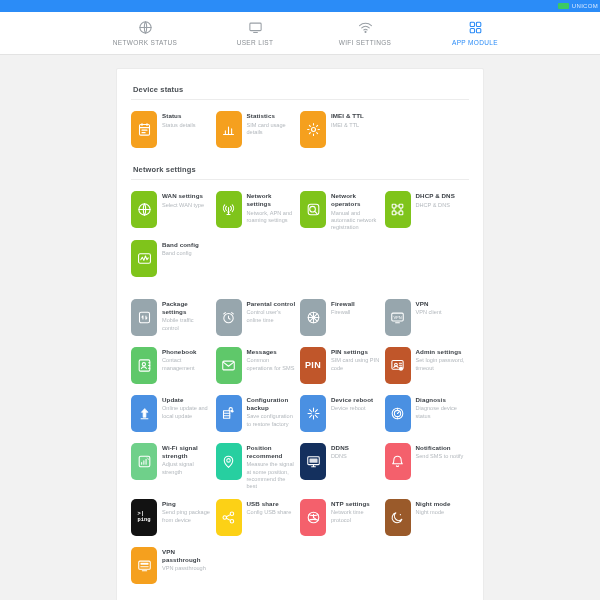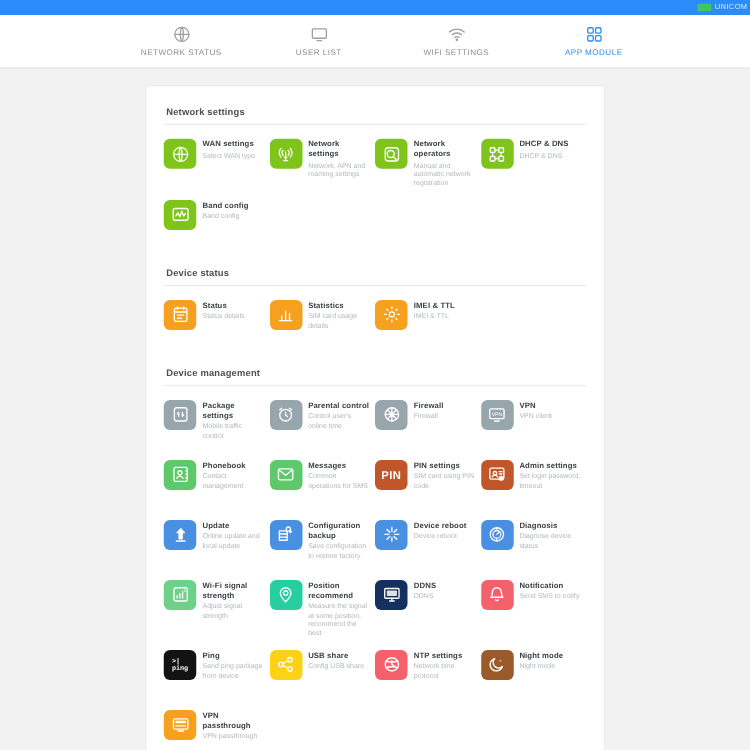--- a/index.html
+++ b/index.html
@@ -72,21 +72,21 @@
     padding-top: 9px;
   }
 
   .tile {
     display: flex; align-items: flex-start; gap: 5px;
     padding: 2px 4px 2px 0;
     cursor: pointer; min-height: 44px;
   }
   .tile-ico {
     flex: 0 0 auto;
-    width: 26px; height: 24px; border-radius: 5px;
+    width: 26px; height: 37px; border-radius: 5px;
     display: flex; align-items: center; justify-content: center;
     color: #fff;
   }
   .tile-ico svg { display: block; }
   .tile-txt { padding-top: 1px; min-width: 0; }
   .tile-name {
     font-size: 6.2px; color: #3c4147; font-weight: bold;
     line-height: 8px; letter-spacing: .1px;
   }
   .tile-desc {
@@ -152,20 +152,61 @@
         </span>
         <span class="nav-label">APP MODULE</span>
       </div>
     </div>
 </div>
 
 <div class="page">
   <div class="card">
     <div id="sections">
         <div class="section">
+          <div class="section-title">Device status</div>
+          <div class="grid">
+            <div class="tile">
+              <div class="tile-ico" style="background: rgb(245, 160, 30);">
+                <svg width="15" height="15" viewBox="0 0 24 24" fill="none" stroke="currentColor" stroke-width="1.7" stroke-linecap="round" stroke-linejoin="round">
+                  <rect x="4" y="4" width="16" height="17" rx="2"></rect>
+                  <path d="M4 9h16M8 2.5v3M16 2.5v3M8 13h8M8 17h5"></path>
+                </svg>
+              </div>
+              <div class="tile-txt">
+                <div class="tile-name">Status</div>
+                <div class="tile-desc">Status details</div>
+              </div>
+            </div>
+            <div class="tile">
+              <div class="tile-ico" style="background: rgb(245, 160, 30);">
+                <svg width="15" height="15" viewBox="0 0 24 24" fill="none" stroke="currentColor" stroke-width="1.7" stroke-linecap="round" stroke-linejoin="round">
+                  <path d="M4 20h16"></path>
+                  <path d="M7 20v-6M12 20V8M17 20v-9"></path>
+                </svg>
+              </div>
+              <div class="tile-txt">
+                <div class="tile-name">Statistics</div>
+                <div class="tile-desc">SIM card usage details</div>
+              </div>
+            </div>
+            <div class="tile">
+              <div class="tile-ico" style="background: rgb(245, 160, 30);">
+                <svg width="15" height="15" viewBox="0 0 24 24" fill="none" stroke="currentColor" stroke-width="1.7" stroke-linecap="round" stroke-linejoin="round">
+                  <circle cx="12" cy="12" r="3.2"></circle>
+                  <path d="M12 2.6v2.2M12 19.2v2.2M21.4 12h-2.2M4.8 12H2.6M18.6 5.4l-1.6 1.6M7 17l-1.6 1.6M18.6 18.6L17 17M7 7L5.4 5.4"></path>
+                </svg>
+              </div>
+              <div class="tile-txt">
+                <div class="tile-name">IMEI &amp; TTL</div>
+                <div class="tile-desc">IMEI &amp; TTL</div>
+              </div>
+            </div>
+          </div>
+        </div>
+        <div class="section">
           <div class="section-title">Network settings</div>
           <div class="grid">
             <div class="tile">
               <div class="tile-ico" style="background: rgb(127, 196, 27);">
                 <svg width="15" height="15" viewBox="0 0 24 24" fill="none" stroke="currentColor" stroke-width="1.7" stroke-linecap="round" stroke-linejoin="round">
                   <circle cx="12" cy="12" r="9"></circle>
                   <path d="M3 12h18M12 3c2.5 2.6 2.5 15 0 18M12 3c-2.5 2.6-2.5 15 0 18"></path>
                 </svg>
               </div>
               <div class="tile-txt">
@@ -221,62 +262,20 @@
                 </svg>
               </div>
               <div class="tile-txt">
                 <div class="tile-name">Band config</div>
                 <div class="tile-desc">Band config</div>
               </div>
             </div>
           </div>
         </div>
         <div class="section">
-          <div class="section-title">Device status</div>
-          <div class="grid">
-            <div class="tile">
-              <div class="tile-ico" style="background: rgb(245, 160, 30);">
-                <svg width="15" height="15" viewBox="0 0 24 24" fill="none" stroke="currentColor" stroke-width="1.7" stroke-linecap="round" stroke-linejoin="round">
-                  <rect x="4" y="4" width="16" height="17" rx="2"></rect>
-                  <path d="M4 9h16M8 2.5v3M16 2.5v3M8 13h8M8 17h5"></path>
-                </svg>
-              </div>
-              <div class="tile-txt">
-                <div class="tile-name">Status</div>
-                <div class="tile-desc">Status details</div>
-              </div>
-            </div>
-            <div class="tile">
-              <div class="tile-ico" style="background: rgb(245, 160, 30);">
-                <svg width="15" height="15" viewBox="0 0 24 24" fill="none" stroke="currentColor" stroke-width="1.7" stroke-linecap="round" stroke-linejoin="round">
-                  <path d="M4 20h16"></path>
-                  <path d="M7 20v-6M12 20V8M17 20v-9"></path>
-                </svg>
-              </div>
-              <div class="tile-txt">
-                <div class="tile-name">Statistics</div>
-                <div class="tile-desc">SIM card usage details</div>
-              </div>
-            </div>
-            <div class="tile">
-              <div class="tile-ico" style="background: rgb(245, 160, 30);">
-                <svg width="15" height="15" viewBox="0 0 24 24" fill="none" stroke="currentColor" stroke-width="1.7" stroke-linecap="round" stroke-linejoin="round">
-                  <circle cx="12" cy="12" r="3.2"></circle>
-                  <path d="M12 2.6v2.2M12 19.2v2.2M21.4 12h-2.2M4.8 12H2.6M18.6 5.4l-1.6 1.6M7 17l-1.6 1.6M18.6 18.6L17 17M7 7L5.4 5.4"></path>
-                </svg>
-              </div>
-              <div class="tile-txt">
-                <div class="tile-name">IMEI &amp; TTL</div>
-                <div class="tile-desc">IMEI &amp; TTL</div>
-              </div>
-            </div>
-          </div>
-        </div>
-        <div class="section">
-          <div class="section-title">Device management</div>
           <div class="grid">
             <div class="tile">
               <div class="tile-ico" style="background: rgb(151, 166, 173);">
                 <svg width="15" height="15" viewBox="0 0 24 24" fill="none" stroke="currentColor" stroke-width="1.7" stroke-linecap="round" stroke-linejoin="round">
                   <rect x="4" y="3.5" width="16" height="17" rx="2.5"></rect>
                   <path d="M9.5 14.5V9.5M9.5 9.5l-1.6 1.8M14.3 9.5v5M14.3 14.5l1.6-1.8"></path>
                 </svg>
               </div>
               <div class="tile-txt">
                 <div class="tile-name">Package settings</div>

